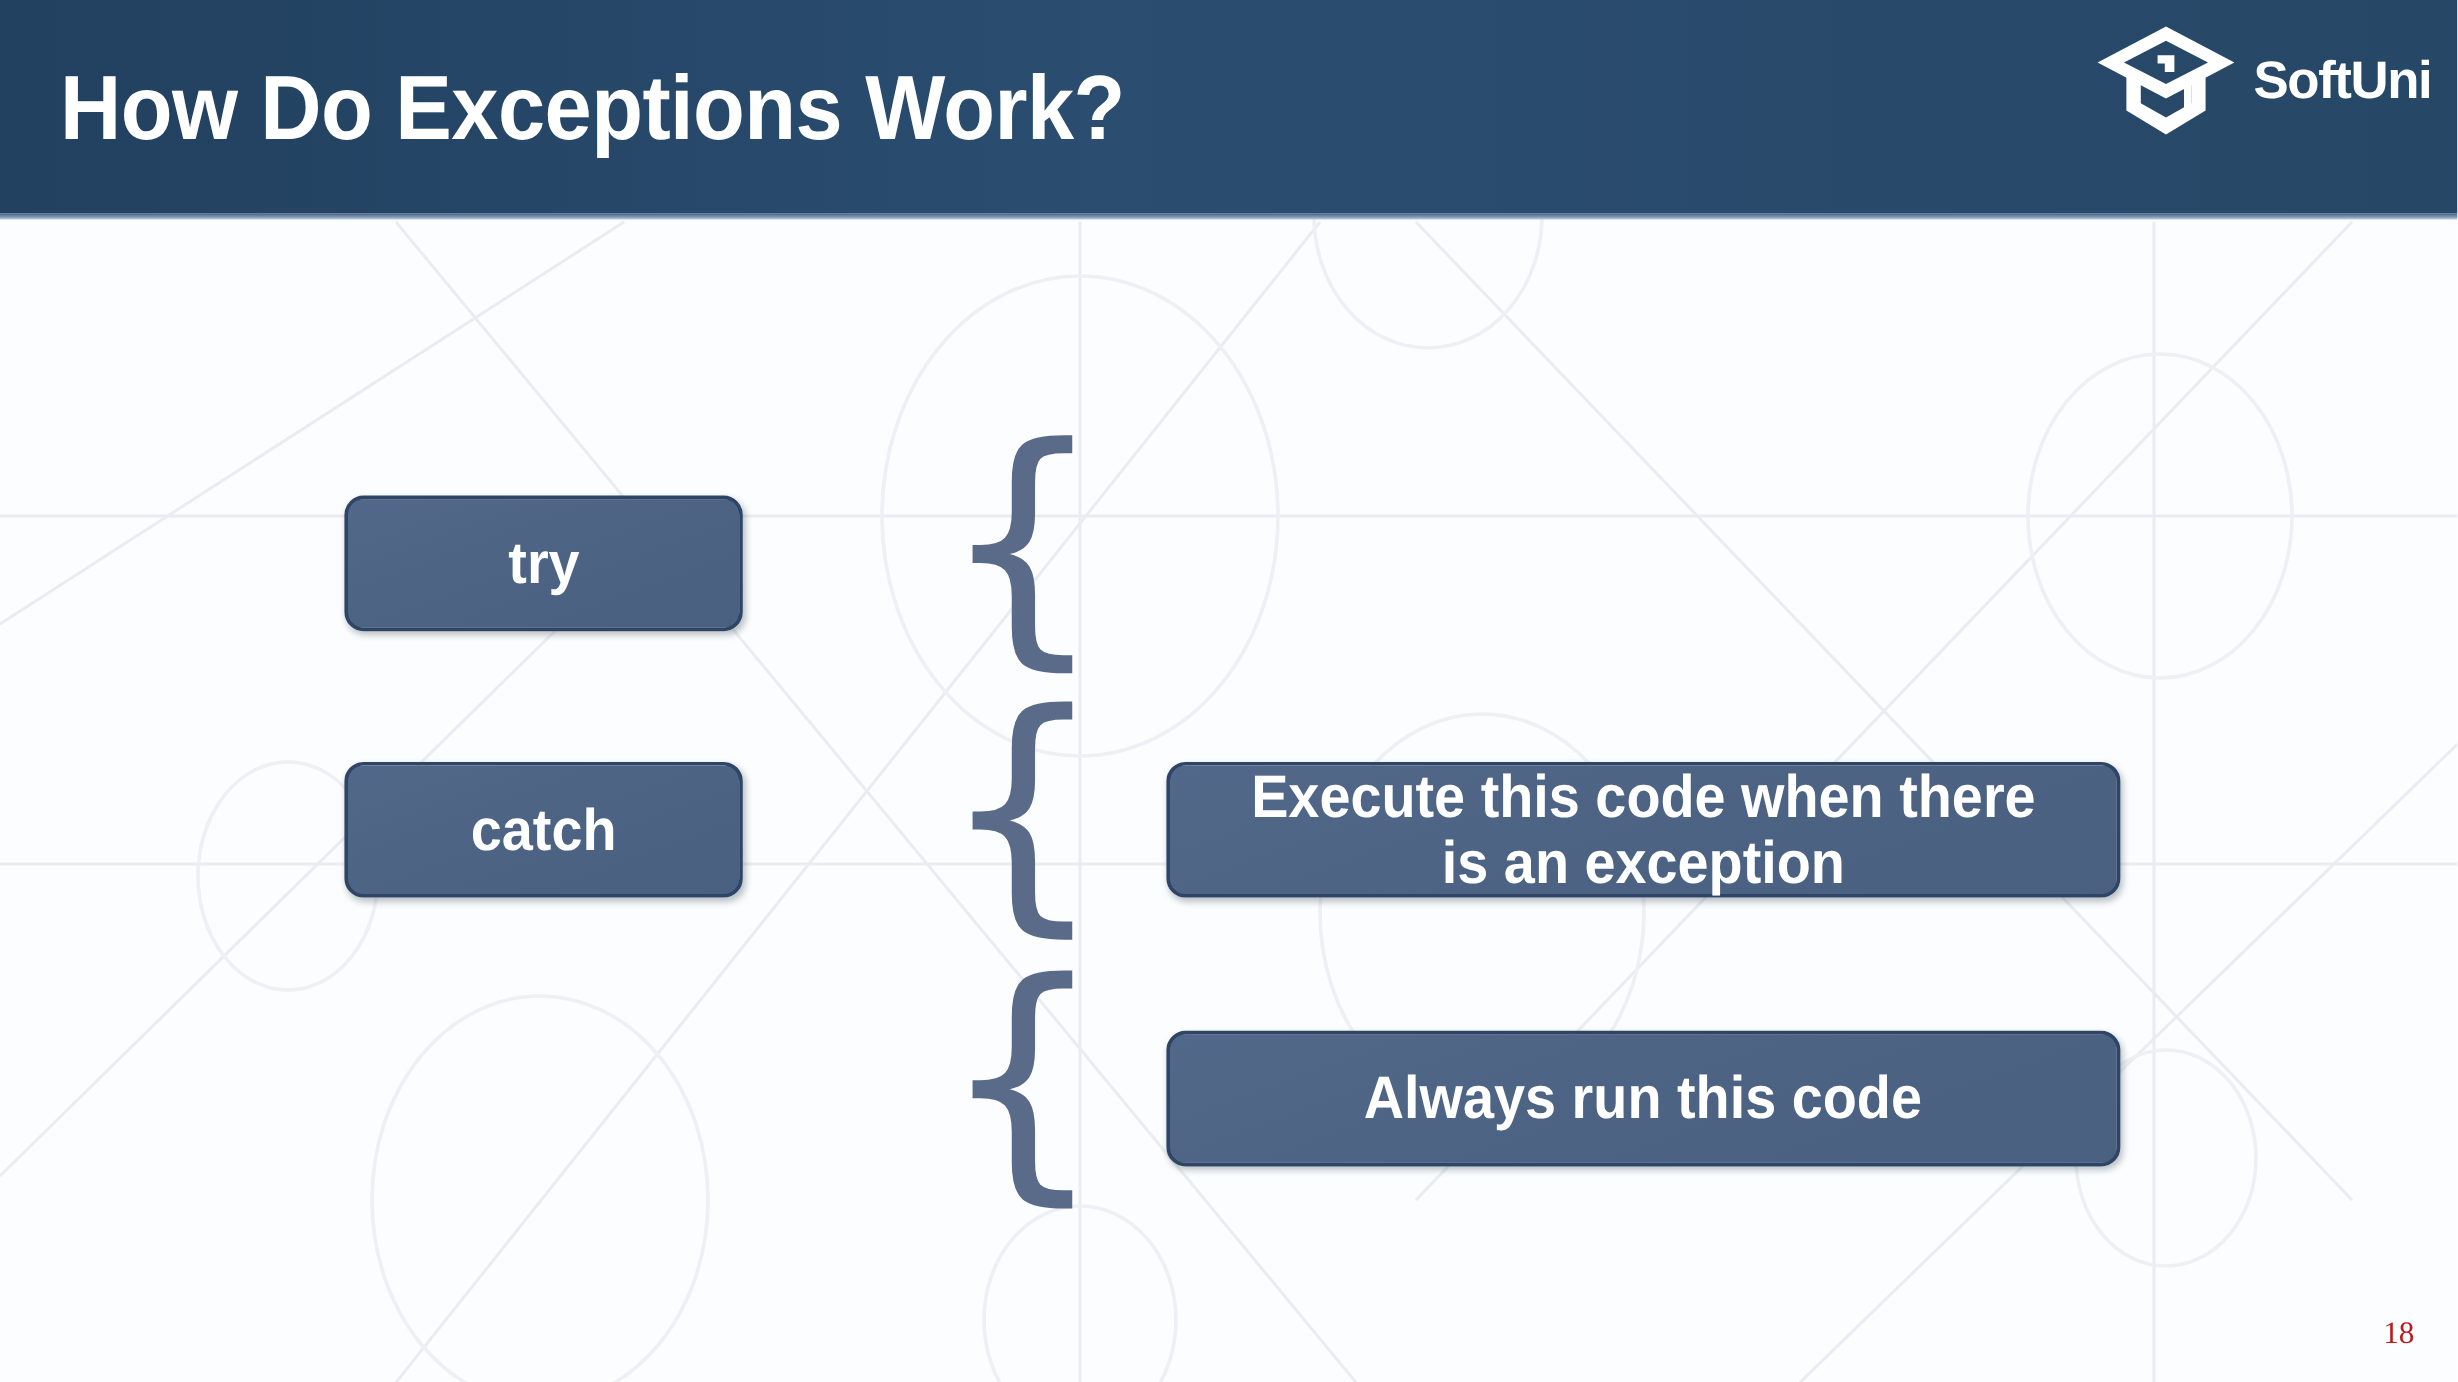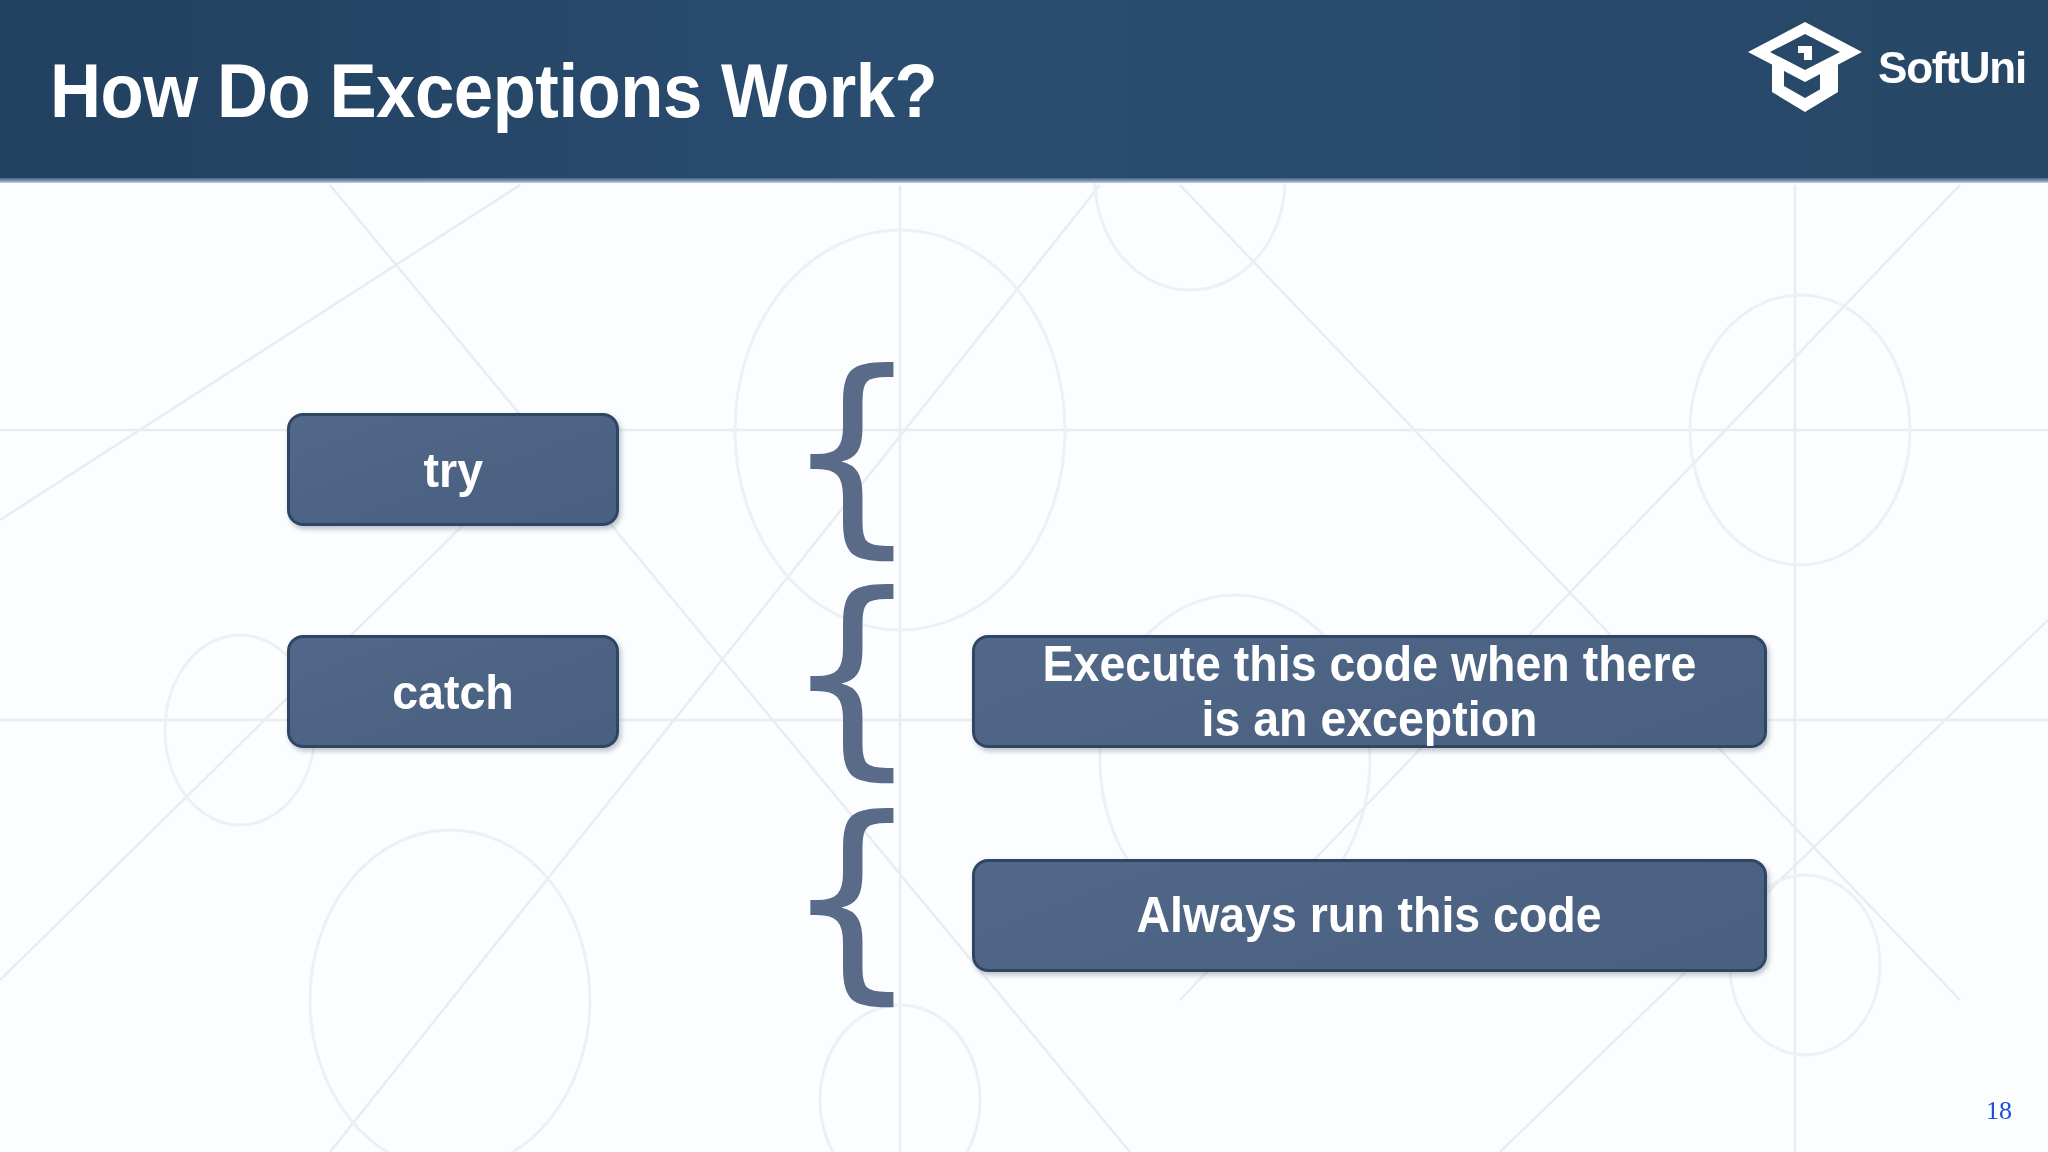--- a/index.html
+++ b/index.html
@@ -160,21 +160,21 @@
   }
   .brace-1 { top: 188px; }
   .brace-2 { top: 410px; }
   .brace-3 { top: 634px; }
 
   
   #page-number {
     position: absolute;
     right: 36px;
     bottom: 26px;
-    color: #1d4ed8;
+    color: #b91c1c;
     font-family: "Liberation Serif", serif;
     font-size: 26px;
     z-index: 8;
   }
 </style>
 </head>
 <body>
 
 <div id="slide">
 

